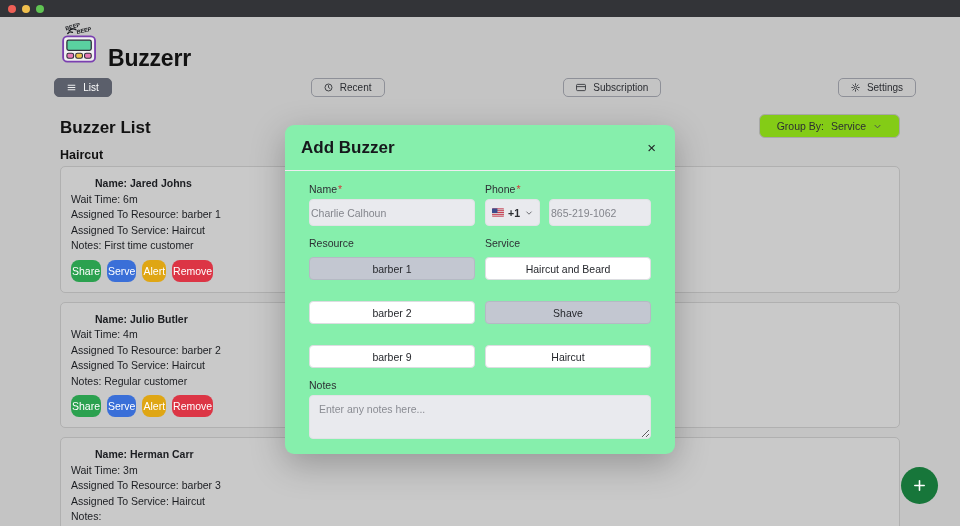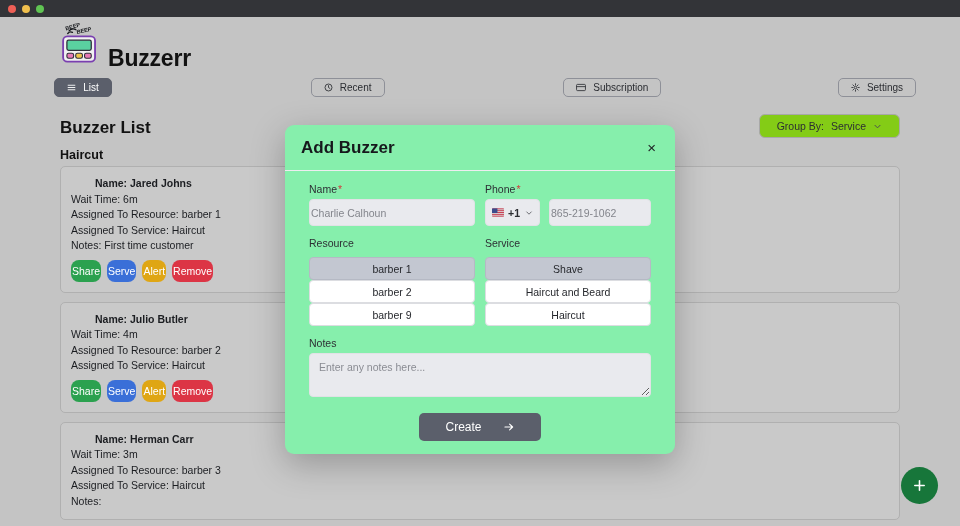--- a/index.html
+++ b/index.html
@@ -129,21 +129,21 @@
     height: 27px; min-width: 51px; background: #e9eaee; border: 1px solid #e1e2e6;
     border-radius: 4px; display: flex; align-items: center; gap: 4px;
     padding: 0 6px; cursor: pointer;
   }
   .flag { width: 12px; height: 9px; display: block; border-radius: 1px; }
   .cc-code { font-size: 10.5px; font-weight: bold; color: #2a2c31; }
   .cc .chev { width: 8px; height: 8px; margin-left: 1px; }
   .phone-inp { flex: 1; }
 
   .row2.pick { margin-top: 11px; }
-  .optlist { display: flex; flex-direction: column; gap: 0; margin-top: 4px; }
+  .optlist { display: flex; flex-direction: column; gap: 21px; margin-top: 4px; }
   .opt {
     height: 23px; border: 1px solid #dcdde1; border-radius: 4px;
     background: #ffffff; color: #26282d; font-size: 10.5px;
     display: flex; align-items: center; justify-content: center;
     cursor: pointer; font-family: "Liberation Sans", sans-serif; width: 100%;
   }
   .opt.selected { background: #c3c7d1; border-color: #b5b9c4; }
 
   .notes-block { margin-top: 11px; }
   .notes-area {
@@ -266,20 +266,21 @@
           <button class="act" style="background:#dfa614">Alert</button>
           <button class="act" style="background:#dc3545">Remove</button>
         </div>
       </div>
 
       <div class="card">
         <div class="card-line name">Name: Julio Butler</div>
         <div class="card-line">Wait Time: 4m</div>
         <div class="card-line">Assigned To Resource: barber 2</div>
         <div class="card-line">Assigned To Service: Haircut</div>
+        <div class="card-line">Notes: Regular customer</div>
         <div class="card-actions">
           <button class="act" style="background:#2ba14f">Share</button>
           <button class="act" style="background:#3a6fd8">Serve</button>
           <button class="act" style="background:#dfa614">Alert</button>
           <button class="act" style="background:#dc3545">Remove</button>
         </div>
       </div>
 
       <div class="card">
         <div class="card-line name">Name: Herman Carr</div>
@@ -345,22 +346,22 @@
             <div class="f-label">Resource</div>
             <div class="optlist">
               <button class="opt selected">barber 1</button>
               <button class="opt">barber 2</button>
               <button class="opt">barber 9</button>
             </div>
           </div>
           <div class="col phone-col">
             <div class="f-label">Service</div>
             <div class="optlist">
+              <button class="opt">Haircut and Beard</button>
               <button class="opt selected">Shave</button>
-              <button class="opt">Haircut and Beard</button>
               <button class="opt">Haircut</button>
             </div>
           </div>
         </div>
 
         <div class="notes-block">
           <div class="f-label">Notes</div>
           <textarea class="notes-area" placeholder="Enter any notes here..." style=""></textarea>
         </div>
 

